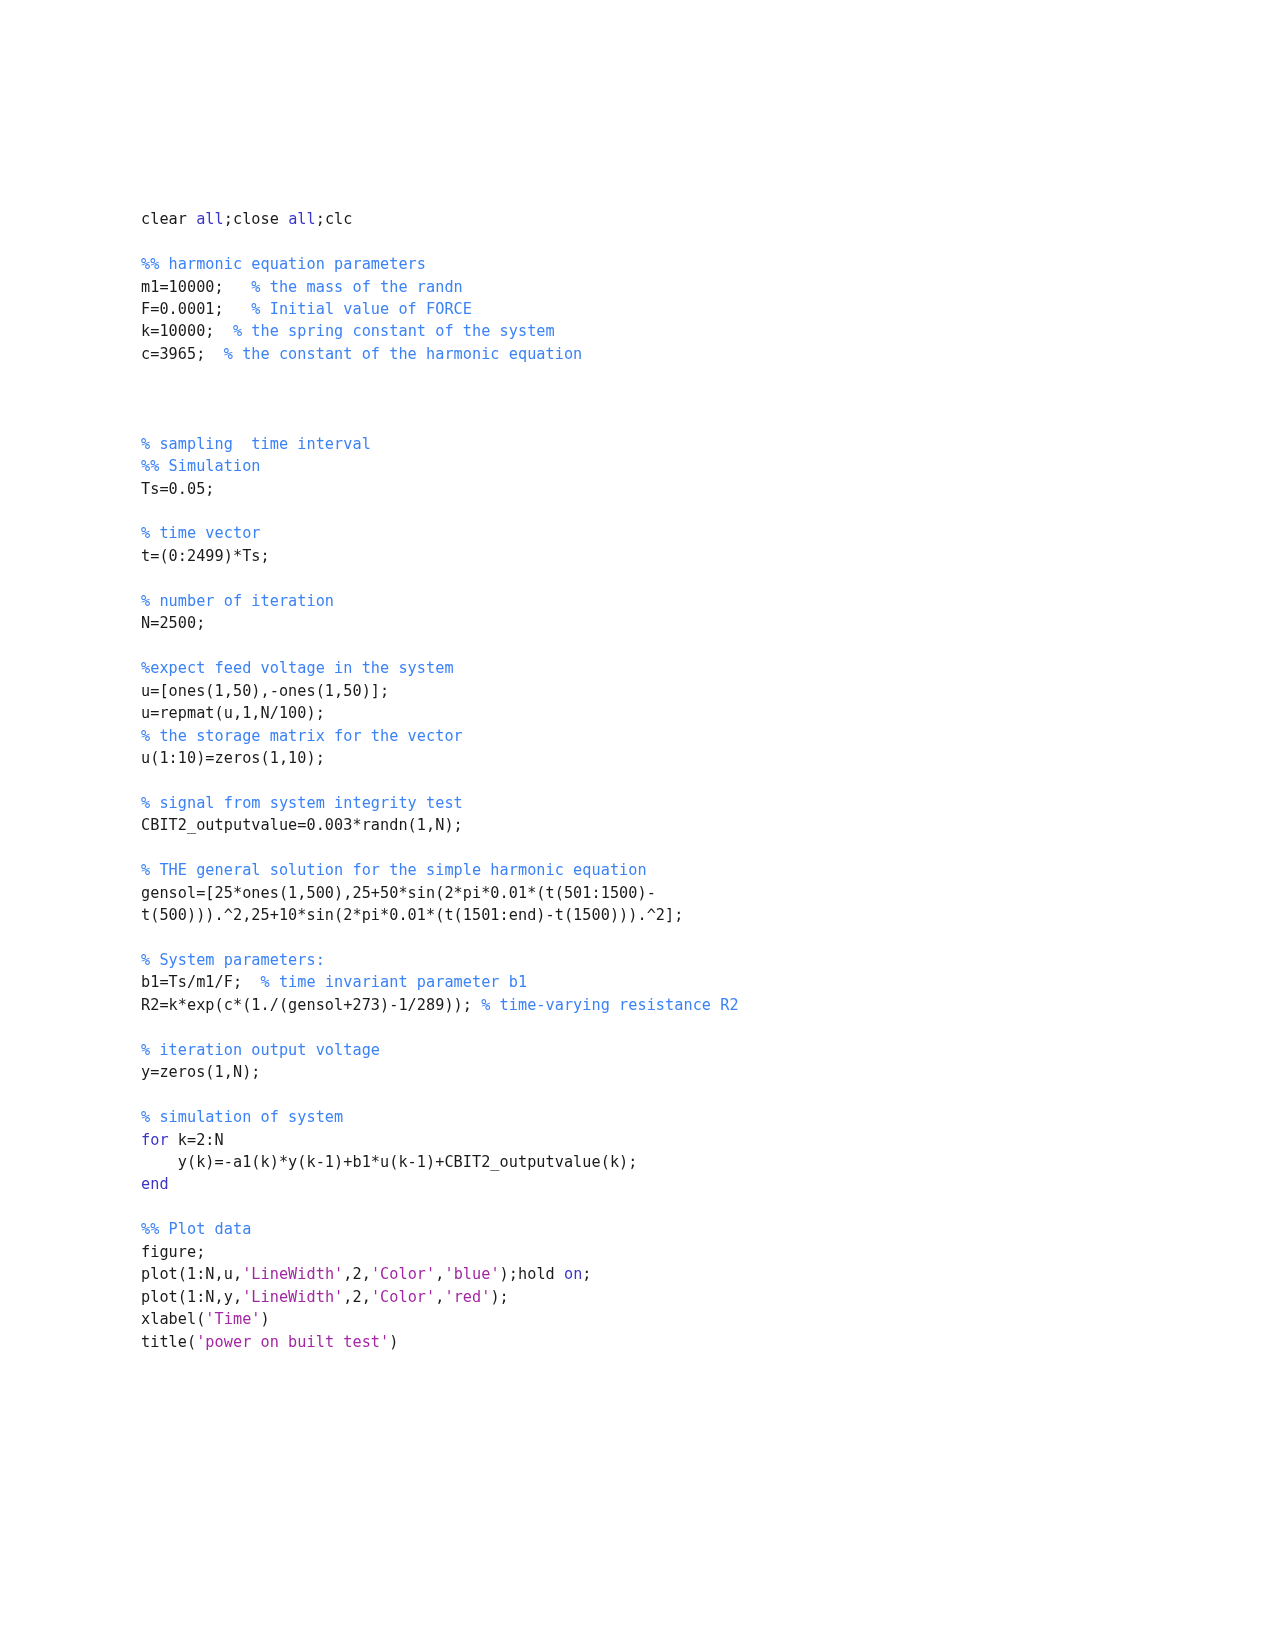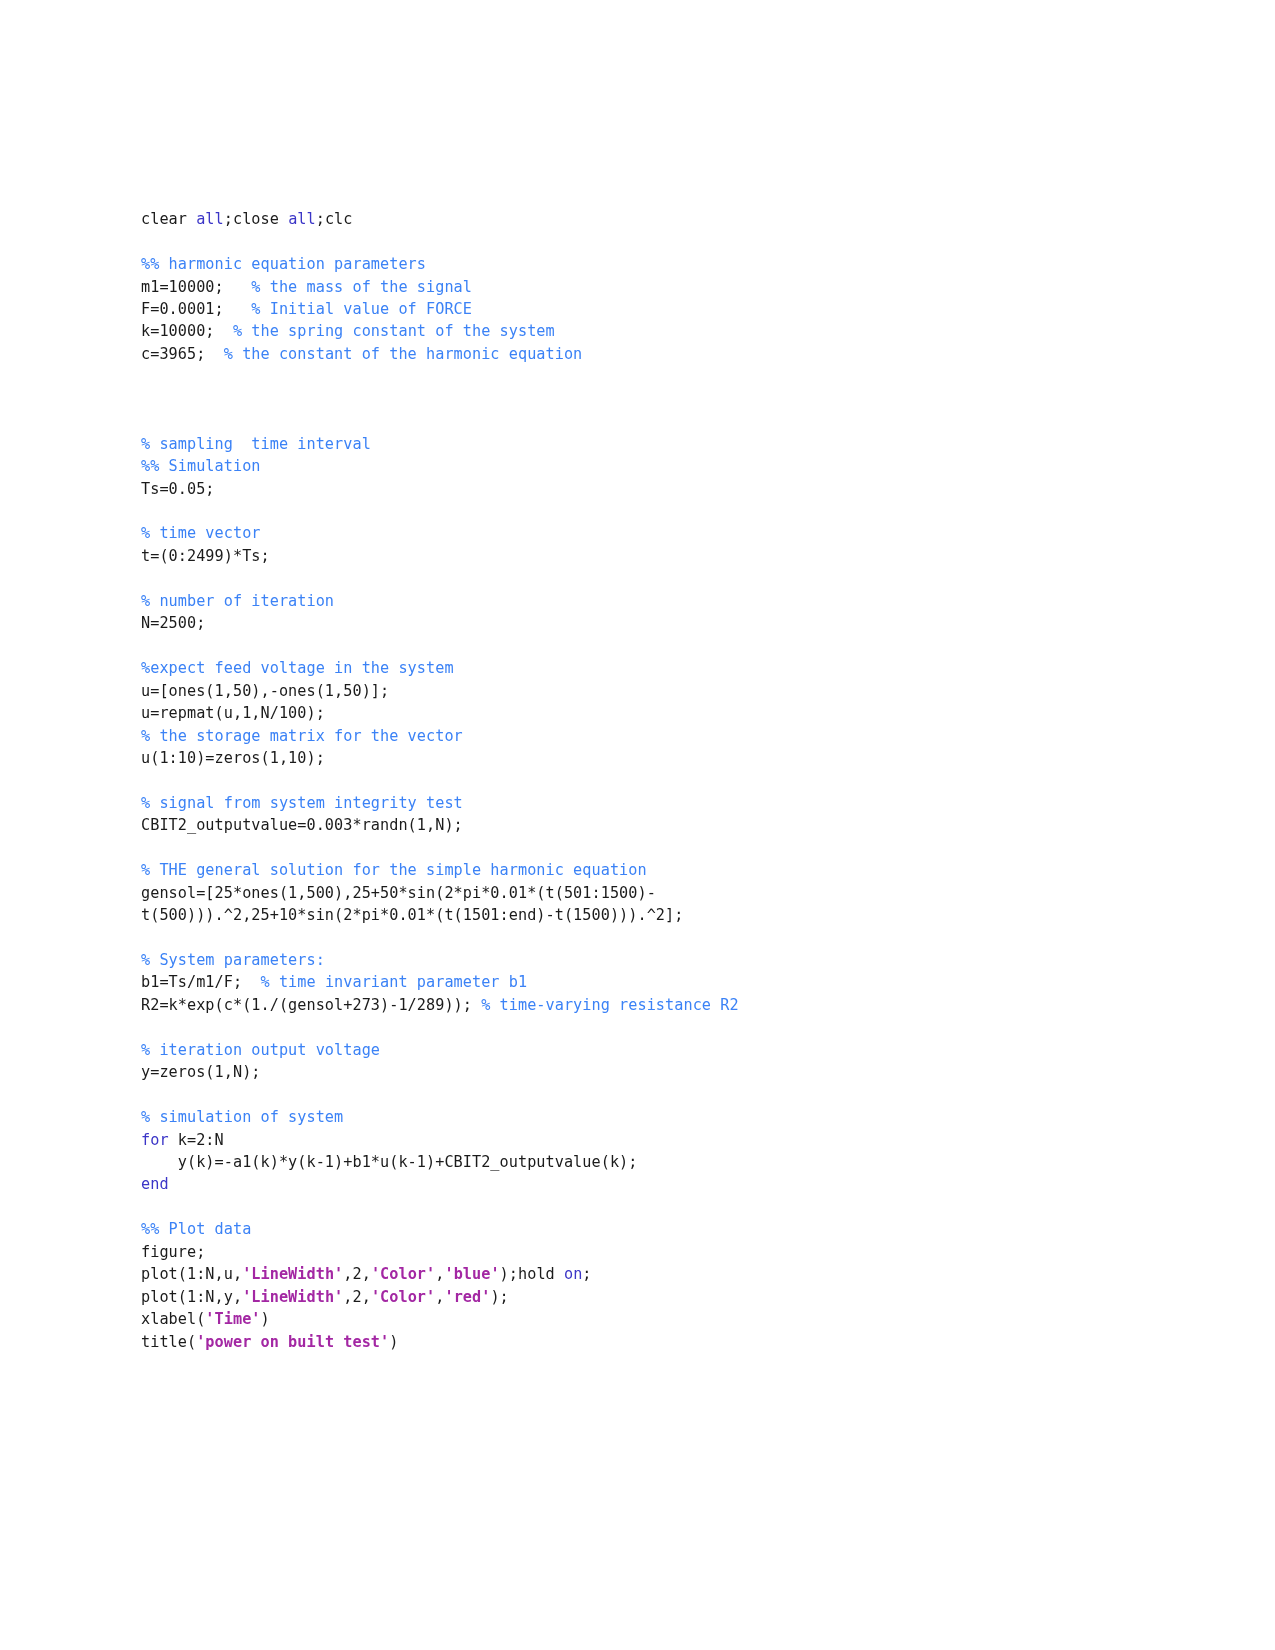--- a/index.html
+++ b/index.html
@@ -36,31 +36,31 @@
     display: block;
     min-height: 22.45px;
     white-space: pre;
   }
   .ln.blank {
     display: block;
     height: 22.45px;
   }
   .tok-code   { color: #1b1b1b; }
   .tok-comment{ color: #3b82f6; }
-  .tok-string { color: #a327a3; font-weight: bold; }
+  .tok-string { color: #a327a3; }
   .tok-keyword{ color: #3b35c7; }
 </style>
 </head>
 <body>
 
 <div id="page">
   <pre id="code-listing"><span class="ln"><span class="tok-code">clear </span><span class="tok-keyword">all</span><span class="tok-code">;close </span><span class="tok-keyword">all</span><span class="tok-code">;clc</span>
 </span><span class="ln blank">
 </span><span class="ln"><span class="tok-comment">%% harmonic equation parameters</span>
-</span><span class="ln"><span class="tok-code">m1=10000;</span><span class="tok-comment">   % the mass of the signal</span>
+</span><span class="ln"><span class="tok-code">m1=10000;</span><span class="tok-comment">   % the mass of the randn</span>
 </span><span class="ln"><span class="tok-code">F=0.0001;</span><span class="tok-comment">   % Initial value of FORCE</span>
 </span><span class="ln"><span class="tok-code">k=10000;</span><span class="tok-comment">  % the spring constant of the system</span>
 </span><span class="ln"><span class="tok-code">c=3965;</span><span class="tok-comment">  % the constant of the harmonic equation</span>
 </span><span class="ln blank">
 </span><span class="ln blank">
 </span><span class="ln blank">
 </span><span class="ln"><span class="tok-comment">% sampling  time interval</span>
 </span><span class="ln"><span class="tok-comment">%% Simulation</span>
 </span><span class="ln"><span class="tok-code">Ts=0.05;</span>
 </span><span class="ln blank">

